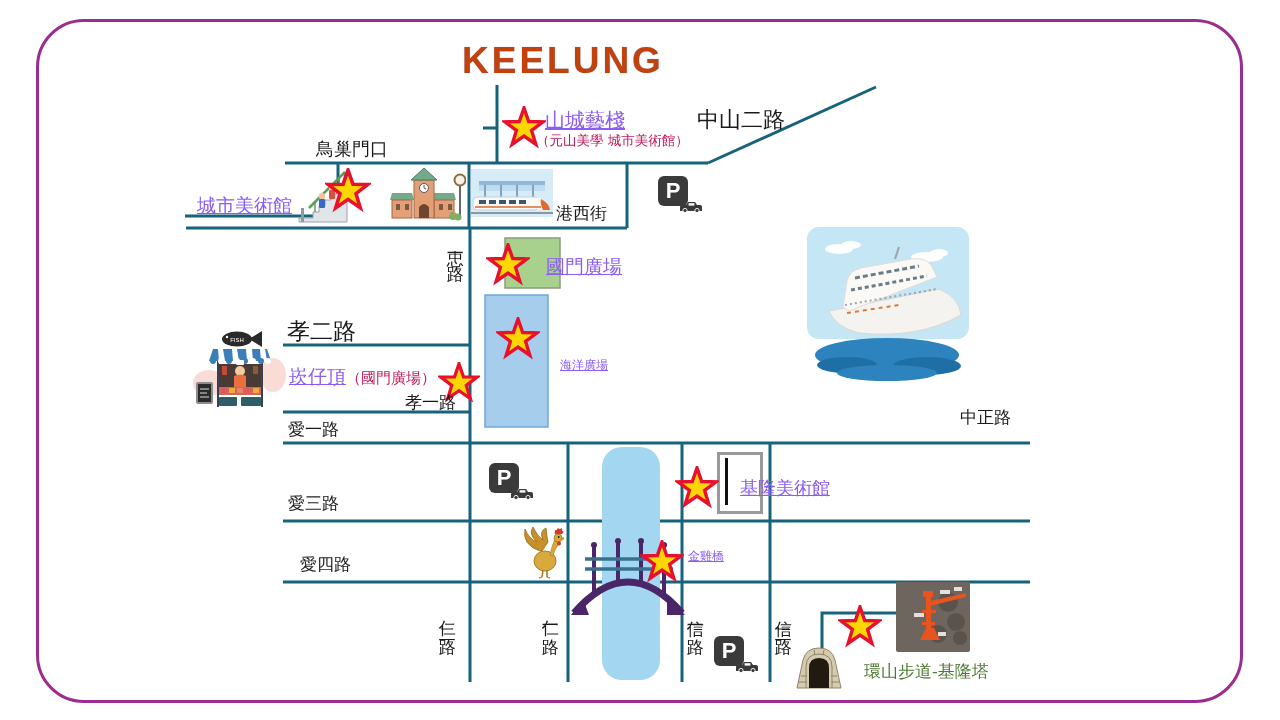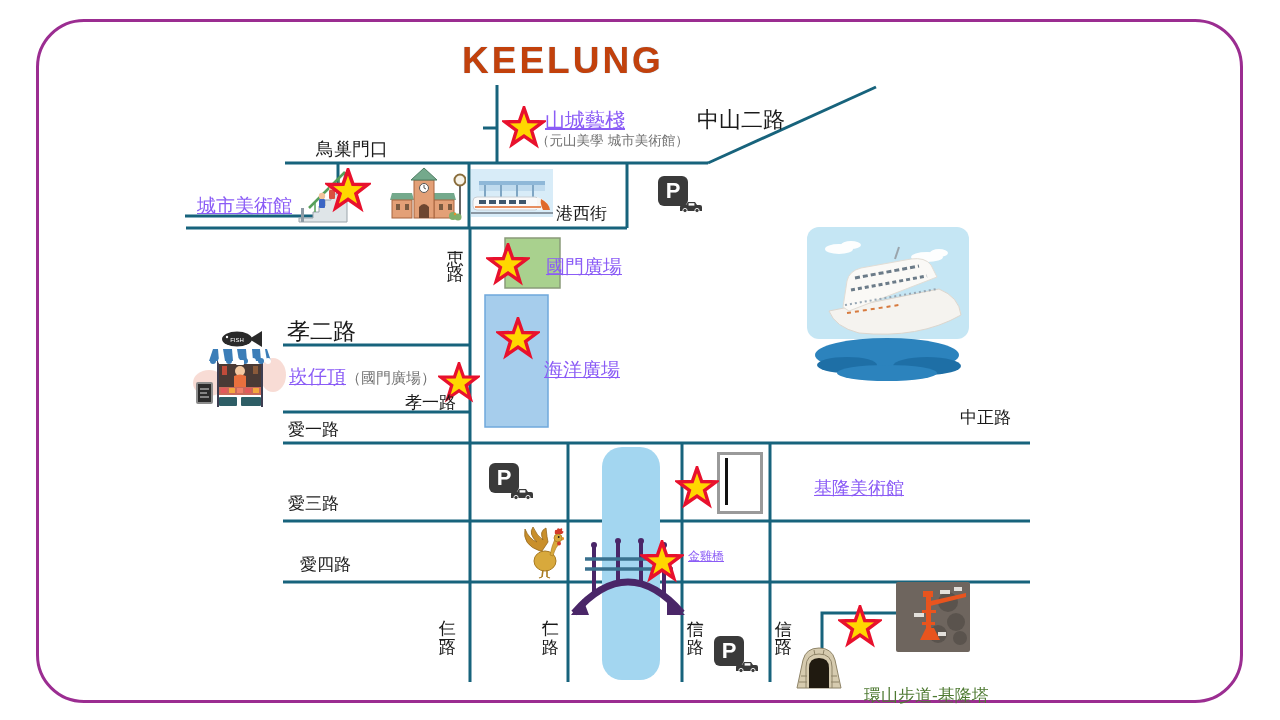--- a/index.html
+++ b/index.html
@@ -8,22 +8,22 @@
   .frame{position:absolute;left:36px;top:19px;width:1201px;height:678px;
          border:3px solid #9B2D91;border-radius:48px;z-index:0;}
   .title{position:absolute;left:462px;top:40px;z-index:5;
          font-family:"Liberation Sans",sans-serif;font-weight:bold;font-size:37px;
          letter-spacing:3px;color:#c2410c;text-shadow:0 0 1px #7FB7E8;}
   svg.layer{position:absolute;left:0;top:0;z-index:1;}
   .illus{position:absolute;z-index:3;}
   .star{position:absolute;z-index:4;}
   .lbl{position:absolute;z-index:5;white-space:nowrap;color:#1a1a1a;line-height:1.1;}
   .red{color:#8b5cf6;text-decoration:underline;}
-  .blue{color:#737373;}
-  .green{color:#4E7A32;margin-top:24px;}
+  .blue{color:#be185d;}
+  .green{color:#4E7A32;}
   .vlbl{writing-mode:vertical-rl;text-orientation:upright;}
   .parking{position:absolute;z-index:6;width:32px;height:32px;}
   .psign{width:30px;height:30px;background:#3A3A3A;border-radius:6px;color:#fff;
          font-family:"Liberation Sans",sans-serif;font-weight:bold;font-size:22px;
          display:flex;align-items:center;justify-content:center;}
   .pcar{position:absolute;right:-14px;bottom:-5px;}
   .museum{position:absolute;left:717px;top:452px;width:40px;height:56px;background:#fff;
           border:3px solid #9A9A9A;z-index:3;}
   .museum .mline{position:absolute;left:5px;top:3px;width:3px;height:47px;background:#111;}
 </style>
@@ -309,25 +309,25 @@
   <div class="lbl blue" style="left:536px;top:133px;font-size:13.5px">（元山美學 城市美術館）</div>
   <div class="lbl" style="left:697px;top:108px;font-size:22px">中山二路</div>
   <div class="lbl" style="left:316px;top:139px;font-size:18px">鳥巢門口</div>
   <div class="lbl red" style="left:197px;top:195px;font-size:19px">城市美術館</div>
   <div class="lbl" style="left:556px;top:204px;font-size:17px">港西街</div>
   <div class="lbl vlbl" style="left:446px;top:236px;font-size:17px;letter-spacing:8px">忠一路</div>
   <div class="lbl red" style="left:546px;top:256px;font-size:19px">國門廣場</div>
   <div class="lbl" style="left:287px;top:319px;font-size:23px">孝二路</div>
   <div class="lbl" style="left:289px;top:366px;font-size:19px"><span class="red">崁仔頂</span><span class="blue" style="font-size:15px">（國門廣場）</span></div>
   <div class="lbl" style="left:405px;top:393px;font-size:17px">孝一路</div>
-  <div class="lbl red" style="left:544px;top:359px;font-size:19px">海洋廣場</div>
+  <div class="lbl red" style="left:560px;top:359px;font-size:12px">海洋廣場</div>
   <div class="lbl" style="left:288px;top:420px;font-size:17px">愛一路</div>
   <div class="lbl" style="left:960px;top:408px;font-size:17px">中正路</div>
   <div class="lbl" style="left:288px;top:494px;font-size:17px">愛三路</div>
-  <div class="lbl red" style="left:814px;top:478px;font-size:18px">基隆美術館</div>
+  <div class="lbl red" style="left:740px;top:478px;font-size:18px">基隆美術館</div>
   <div class="lbl" style="left:300px;top:555px;font-size:17px">愛四路</div>
   <div class="lbl red" style="left:688px;top:550px;font-size:12px">金雞橋</div>
   <div class="lbl vlbl" style="left:438px;top:607px;font-size:17px;letter-spacing:9px">仁二路</div>
   <div class="lbl vlbl" style="left:541px;top:607px;font-size:17px;letter-spacing:9px">仁一路</div>
   <div class="lbl vlbl" style="left:686px;top:607px;font-size:17px;letter-spacing:9px">信一路</div>
   <div class="lbl vlbl" style="left:774px;top:607px;font-size:17px;letter-spacing:9px">信二路</div>
   <div class="lbl green" style="left:864px;top:662px;font-size:17px">環山步道-基隆塔</div>
 
 </div>
 

